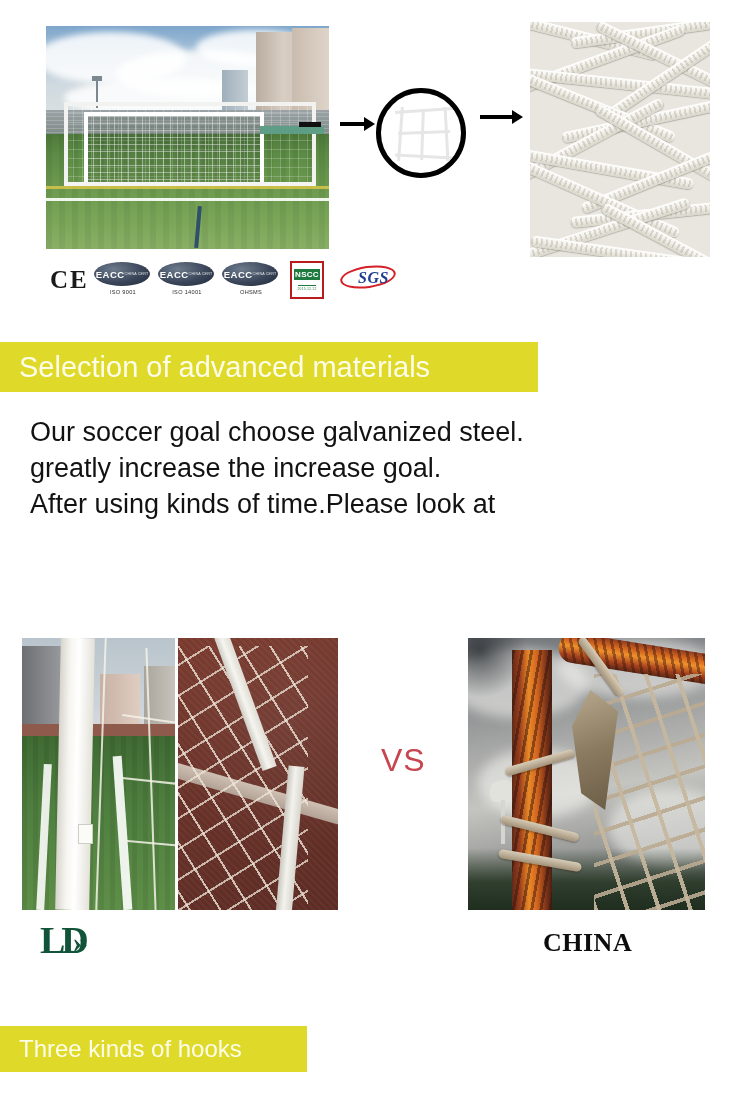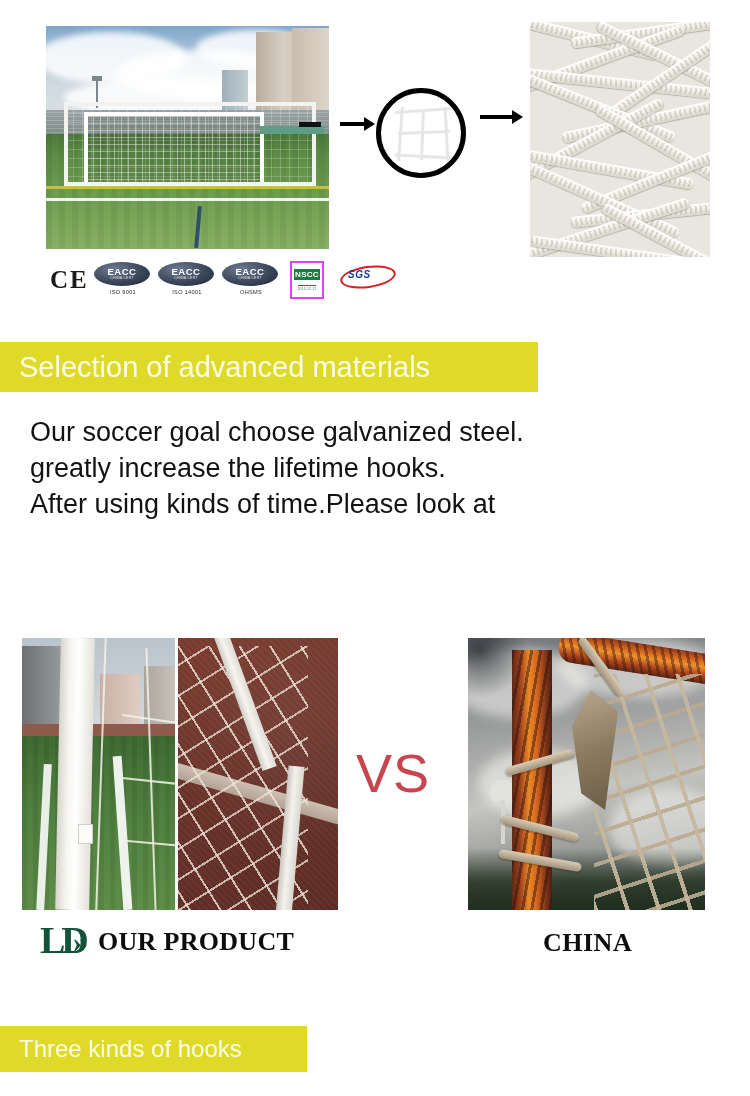--- a/index.html
+++ b/index.html
@@ -167,57 +167,57 @@
     font-family:"Liberation Serif", serif;
     font-size:25px; font-weight:700; color:#1a1a1a;
     letter-spacing:2px;
   }
   .eacc {
     position:absolute; top:4px; width:58px; height:38px; text-align:center;
   }
   .eacc-oval {
     width:56px; height:24px; border-radius:50%;
     background:radial-gradient(ellipse at 35% 30%,#6d7a8c 0%,#3b465a 55%,#20283a 100%);
-    display:flex; flex-direction:column; align-items:center; justify-content:center;
+    display:flex; flex-direction:row; align-items:center; justify-content:center;
     box-sizing:border-box;
   }
   .eacc-oval .big {
     color:#fff; font-size:9.5px; font-weight:800; letter-spacing:.5px; line-height:9px;
   }
   .eacc-oval .sml {
     color:#e3e6ea; font-size:3.6px; letter-spacing:.2px; line-height:5px;
   }
   .eacc-cap {
     font-size:5.6px; color:#2a2a2a; margin-top:3px; letter-spacing:.3px;
   }
   .nscc {
     position:absolute; left:230px; top:3px; width:34px; height:38px;
-    border:2px solid #d946ef; box-sizing:border-box; background:#fff;
+    border:2px solid #b91c1c; box-sizing:border-box; background:#fff;
     display:flex; flex-direction:column; align-items:center; justify-content:center;
   }
   .nscc-top {
     background:#1f7a3f; color:#fff; font-size:8px; font-weight:800;
     width:26px; text-align:center; letter-spacing:.3px; line-height:11px;
   }
   .nscc-bot {
     font-size:3.4px; color:#1f7a3f; margin-top:5px; letter-spacing:.2px;
     border-top:1px solid #1f7a3f; padding-top:1px;
   }
   .sgs {
     position:absolute; left:286px; top:6px; width:56px; height:28px;
   }
   .sgs-ring {
     position:absolute; left:0; top:2px; width:56px; height:22px;
     border:2.5px solid #d42027; border-radius:50%;
     box-sizing:border-box; transform:rotate(-8deg);
   }
   .sgs-txt {
-    position:absolute; left:8px; top:5px;
-    font-family:Liberation Sans, sans-serif;
-    font-size:10px; font-weight:800; font-style:italic;
+    position:absolute; left:18px; top:5px;
+    font-family:Liberation Serif, serif;
+    font-size:16px; font-weight:800; font-style:italic;
     color:#1f3d8f; letter-spacing:.5px;
   }
 
   
   .banner-main {
     position:absolute; left:0; top:342px; width:538px; height:50px;
     background:#dfd92a;
     display:flex; align-items:center;
   }
   .banner-main-text {
@@ -317,22 +317,22 @@
   }
   .pcb-net {
     position:absolute; left:-20px; top:8px; width:150px; height:264px;
     background:
       repeating-linear-gradient(58deg,rgba(236,228,214,.8) 0 2px,transparent 2px 26px),
       repeating-linear-gradient(148deg,rgba(236,228,214,.75) 0 2px,transparent 2px 26px);
   }
 
   
   .vs-label {
-    position:absolute; left:356px; top:742px;
-    font-size:54px; color:#c7454f; letter-spacing:1px;
+    position:absolute; left:381px; top:742px;
+    font-size:32px; color:#c7454f; letter-spacing:1px;
   }
 
   
   .photo-rust {
     position:absolute; left:468px; top:5px; width:237px; height:272px;
     overflow:hidden; background:#8d8d8c;
   }
   .pr-sky {
     position:absolute; left:0; top:0; width:100%; height:100%;
     background:linear-gradient(170deg,#6f7377 0%,#9b9d9d 30%,#c4c4c0 55%,#8d8f8d 80%,#6a6d6b 100%);
@@ -549,21 +549,21 @@
     <div class="sgs-txt">SGS</div>
   </div>
 </div>
 
 <div class="banner-main">
   <div class="banner-main-text">Selection of advanced materials</div>
 </div>
 
 <div class="body-copy">
   <div>Our soccer goal choose galvanized steel.</div>
-  <div>greatly increase the lifetime hooks.</div>
+  <div>greatly increase the increase goal.</div>
   <div>After using kinds of time.Please look at</div>
 </div>
 
 <div class="compare">
 
   <div class="photo-clean-a">
     <div class="pca-sky"></div>
     <div class="pca-bldg pca-bldg-l"></div>
     <div class="pca-bldg pca-bldg-m"></div>
     <div class="pca-bldg pca-bldg-r"></div>
@@ -615,20 +615,19 @@
   </div>
 
 </div>
 <div class="vs-label">VS</div>
 
 <div class="label-our">
   <div class="logo-mark">
     <span class="logo-ld">LD</span>
     <span class="logo-chev">»</span>
   </div>
-  <div class="label-our-text">OUR PRODUCT</div>
 </div>
 
 <div class="label-others">CHINA</div>
 
 <div class="banner-bottom">
   <div class="banner-bottom-text">Three kinds of hooks</div>
 </div>
 
 </body></html>

